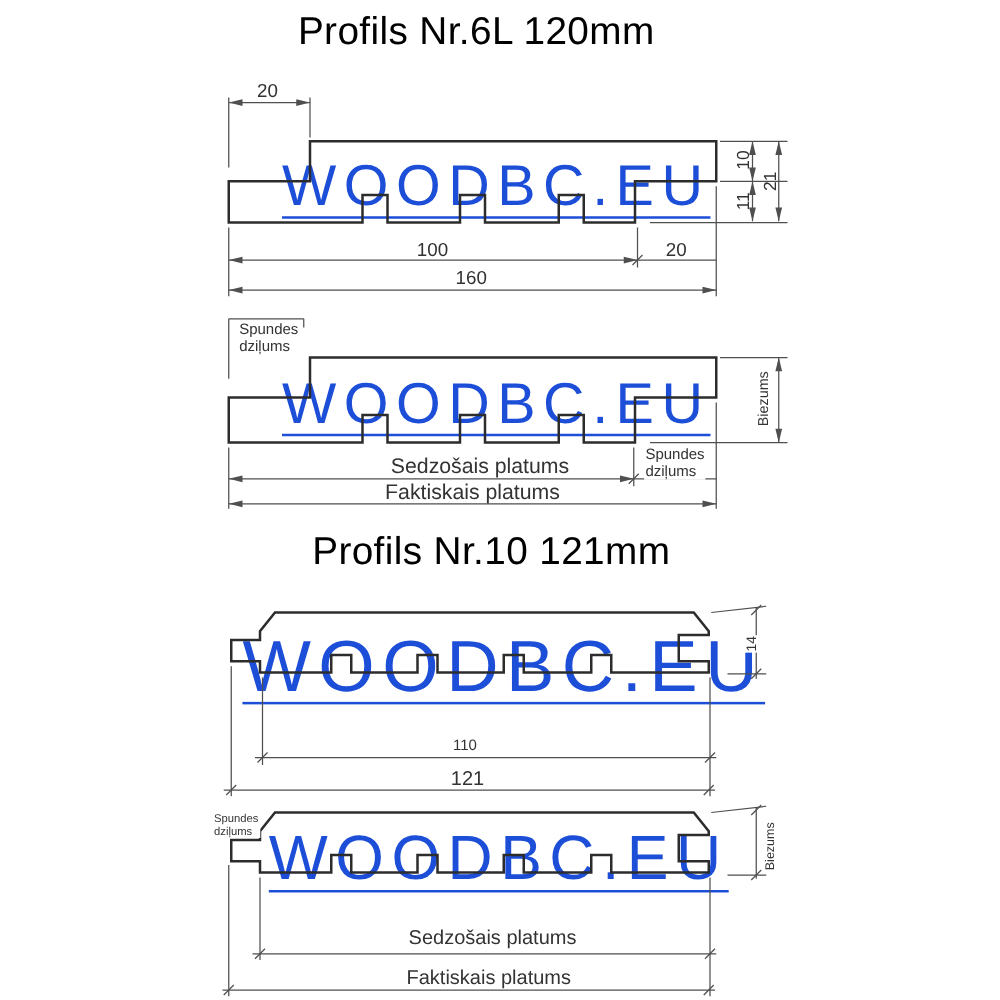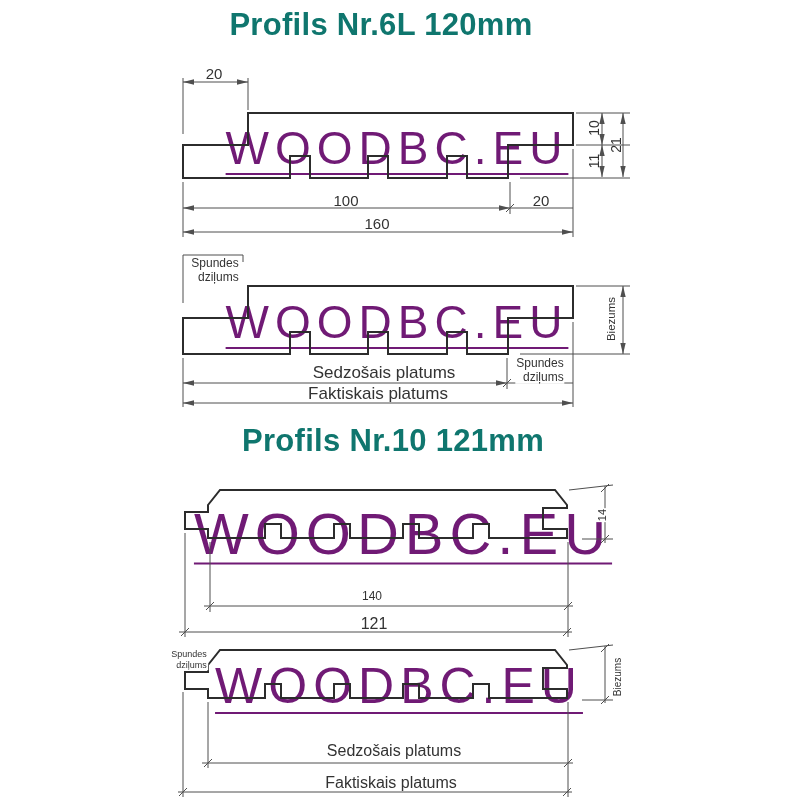--- a/index.html
+++ b/index.html
@@ -1,27 +1,27 @@
 <!DOCTYPE html>
 <html><head>
 <meta charset="utf-8">
 <style>
   html,body{margin:0;padding:0;}
   body{width:800px;height:800px;background:#ffffff;overflow:hidden;position:relative;
        font-family:"Liberation Sans",sans-serif;}
   .stage{position:absolute;inset:0;width:800px;height:800px;}
-  .wm{position:absolute;transform:translate(-50%,-50%);color:#701a75;font-weight:400;
+  .wm{position:absolute;transform:translate(-50%,-50%);color:#1d4ed8;font-weight:400;
       letter-spacing:6px;white-space:nowrap;z-index:0;text-decoration:underline;
       text-decoration-thickness:2px;text-underline-offset:9px;}
   svg.draw{position:absolute;left:0;top:0;z-index:1;}
-  .title{position:absolute;transform:translate(-50%,-50%);font-size:31px;color:#0f766e;
-         letter-spacing:0.3px;white-space:nowrap;z-index:2;font-weight:bold;}
+  .title{position:absolute;transform:translate(-50%,-50%);font-size:31px;color:#000000;
+         letter-spacing:0.3px;white-space:nowrap;z-index:2;}
   .lbl{position:absolute;transform:translate(-50%,-50%);color:#333;white-space:nowrap;z-index:2;}
   .rot{transform:translate(-50%,-50%) rotate(-90deg);}
-  .two{text-align:right;line-height:1.18;}
+  .two{text-align:left;line-height:1.18;}
   .bgw{background:#fff;padding:0 1px;}
   .outline{stroke:#2c2c2c;stroke-width:2;fill:none;stroke-linejoin:miter;}
   .dim{stroke:#4f4f4f;stroke-width:1;fill:none;}
   .arr{fill:#4f4f4f;stroke:none;}
 </style>
 </head>
 <body>
 
 <div class="stage">
 
@@ -148,21 +148,21 @@
   </div>
   <div class="lbl rot" style="left:611px;top:319px;font-size:11.5px;">Biezums</div>
   <div class="lbl two bgw" style="left:540px;top:370px;font-size:12px;">
     <span>Spundes</span><br>
     <span>dziļums</span>
   </div>
   <div class="lbl" style="left:384px;top:373px;font-size:17px;">Sedzošais platums</div>
   <div class="lbl" style="left:378px;top:394px;font-size:17px;">Faktiskais platums</div>
 
   <div class="lbl rot bgw" style="left:602px;top:515px;font-size:11px;">14</div>
-  <div class="lbl" style="left:372px;top:596px;font-size:12px;">140</div>
+  <div class="lbl" style="left:372px;top:596px;font-size:12px;">110</div>
   <div class="lbl" style="left:374px;top:624px;font-size:16px;">121</div>
 
   <div class="lbl two bgw" style="left:189px;top:660px;font-size:9px;">
     <span>Spundes</span><br>
     <span>dziļums</span>
   </div>
   <div class="lbl rot" style="left:617px;top:677px;font-size:10px;">Biezums</div>
   <div class="lbl" style="left:394px;top:751px;font-size:16px;">Sedzošais platums</div>
   <div class="lbl" style="left:391px;top:783px;font-size:16px;">Faktiskais platums</div>
 

